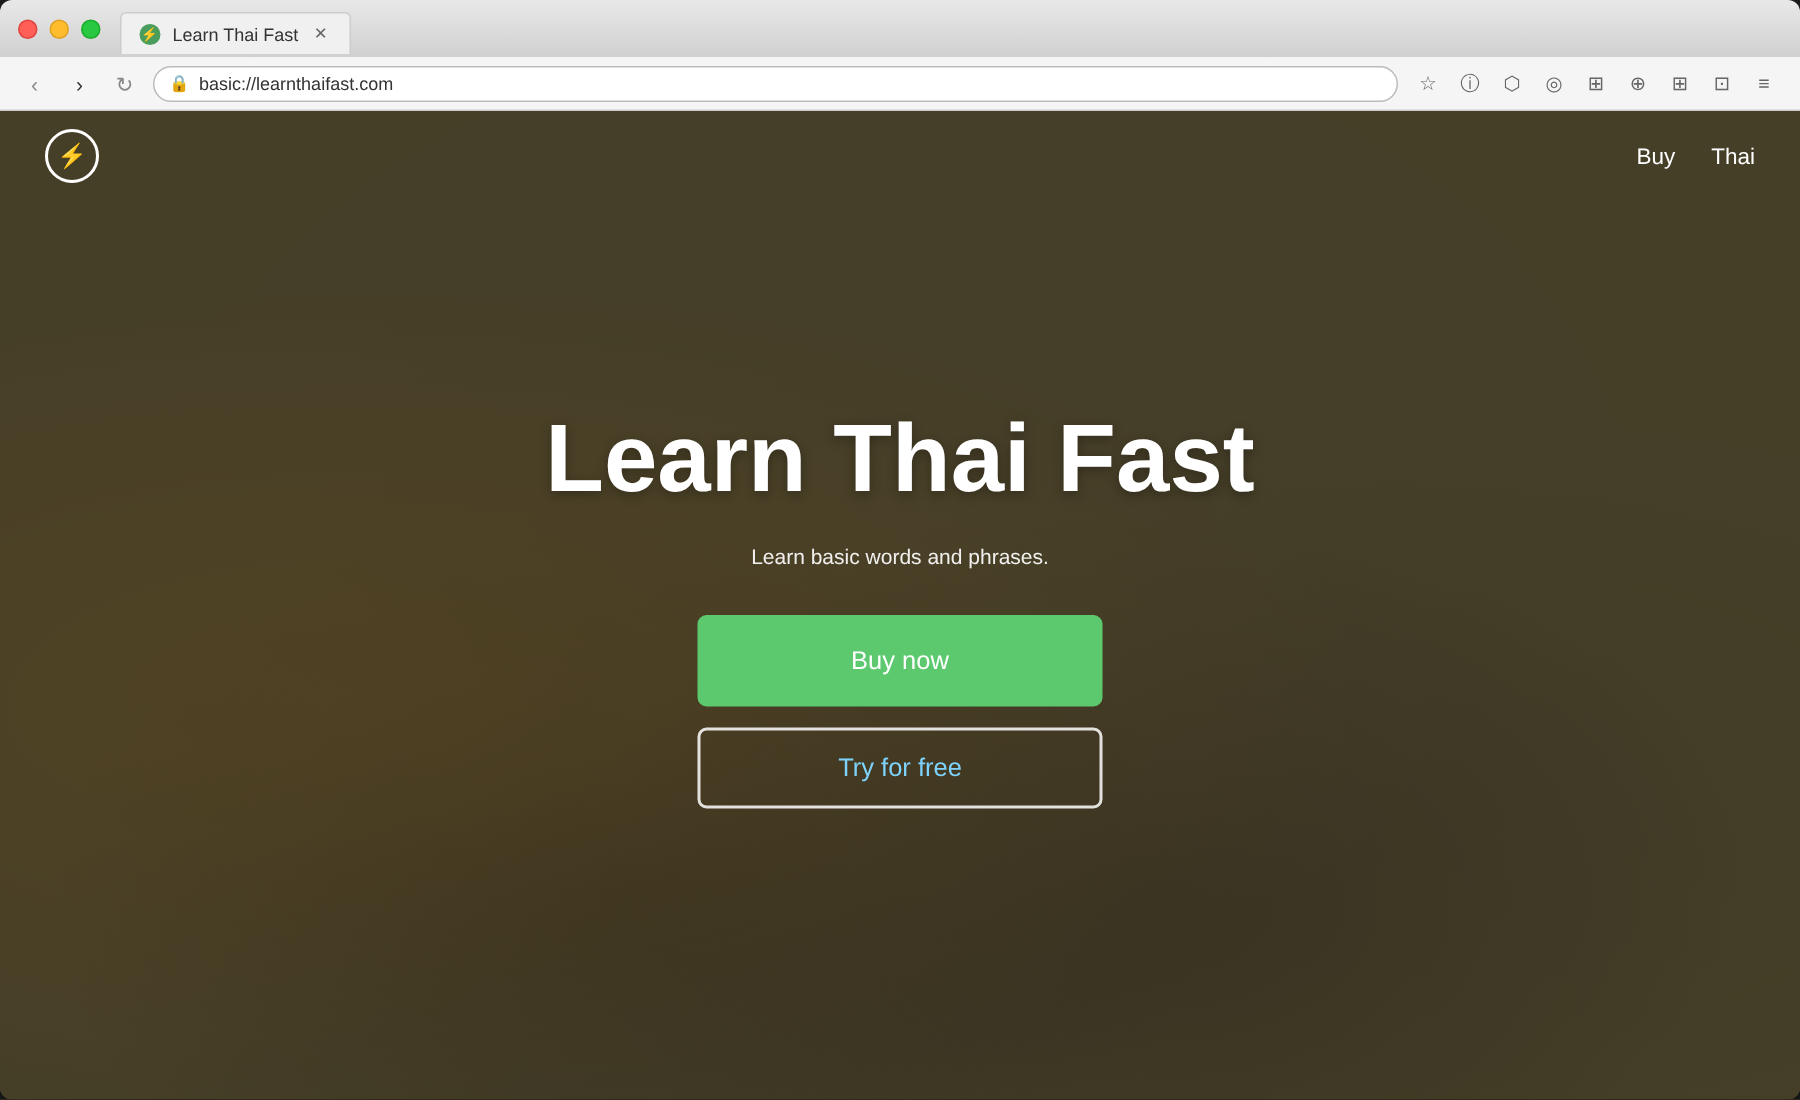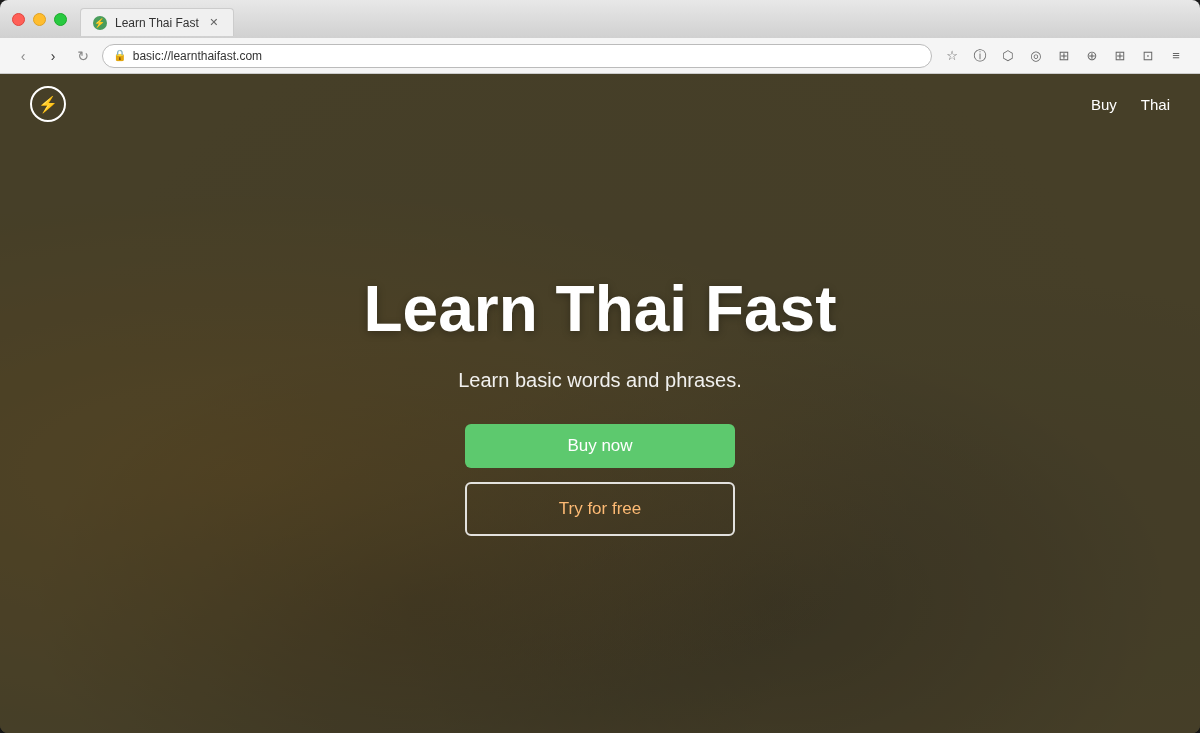--- a/index.html
+++ b/index.html
@@ -241,48 +241,48 @@
 
     .hero-title {
       font-size: 64px;
       font-weight: 700;
       color: white;
       margin-bottom: 18px;
       text-shadow: 0 2px 8px rgba(0,0,0,0.3);
     }
 
     .hero-subtitle {
-      font-size: 20px;
+      font-size: 14px;
       color: rgba(255, 255, 255, 0.92);
       line-height: 1.6;
       margin-bottom: 28px;
       font-weight: 300;
     }
 
     .btn-buy-now {
       width: 270px;
-      height: 44px;
+      height: 61px;
       background: #5dc96e;
       border: none;
       border-radius: 6px;
       color: white;
       font-size: 17px;
       font-weight: 500;
       cursor: pointer;
       margin-bottom: 14px;
       transition: background 0.2s;
     }
 
     .btn-try-free {
       width: 270px;
       height: 54px;
       background: transparent;
       border: 2px solid rgba(255, 255, 255, 0.85);
       border-radius: 6px;
-      color: #fdba74;
+      color: #7dd3fc;
       font-size: 17px;
       font-weight: 400;
       cursor: pointer;
       transition: background 0.2s;
     }
   </style>
 </head>
 <body>
 
 <div class="window-chrome">

